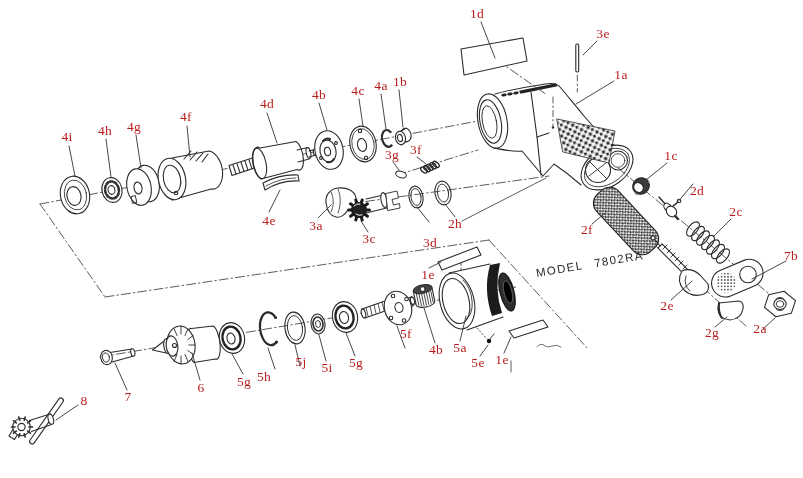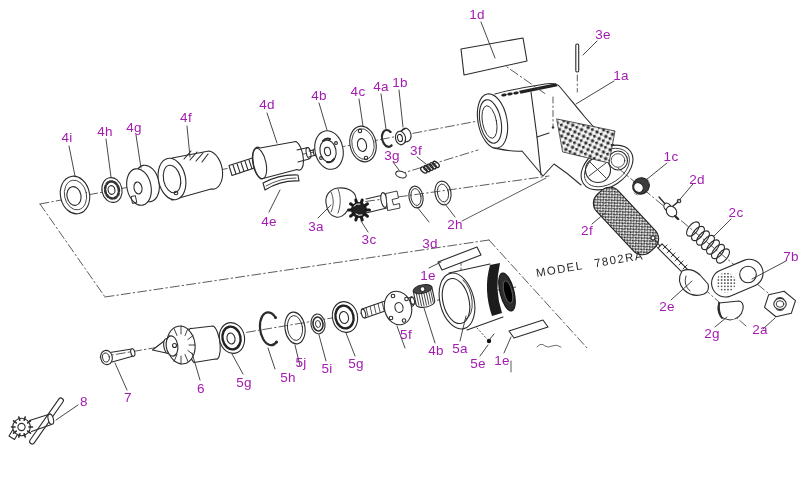--- a/index.html
+++ b/index.html
@@ -1,20 +1,20 @@
 <!DOCTYPE html>
 <html><head>
 <meta charset="utf-8">
 <style>
   html,body{margin:0;padding:0;background:#fff;}
   #stage{position:relative;width:803px;height:478px;background:#fff;overflow:hidden;
          font-family:"Liberation Sans",sans-serif;}
   #art{position:absolute;left:0;top:0;}
-  .lbl{position:absolute;font-family:Liberation Sans, sans-serif;font-size:13.5px;
-       color:#a21caf;transform:translate(-50%,-50%);white-space:nowrap;letter-spacing:.3px;}
+  .lbl{position:absolute;font-family:Liberation Serif, serif;font-size:13.5px;
+       color:#b91c1c;transform:translate(-50%,-50%);white-space:nowrap;letter-spacing:.3px;}
   .model{position:absolute;left:536px;top:267px;font-family:"Liberation Sans",sans-serif;
          font-size:11.5px;color:#2a2a2a;letter-spacing:1.4px;word-spacing:7px;
          transform:rotate(-9.5deg);transform-origin:left center;white-space:nowrap;}
 </style>
 </head>
 <body>
 
 <div id="stage">
 
 <svg id="art" width="803" height="478" viewBox="0 0 803 478">
@@ -414,21 +414,21 @@
       <line x1="429" y1="268" x2="441" y2="262"></line>
       <line x1="504" y1="353" x2="511" y2="337"></line>
     </g>
   </g>
 </svg>
 
 <div class="lbl" style="left:477px;top:14px">1d</div>
 <div class="lbl" style="left:603px;top:34px">3e</div>
 <div class="lbl" style="left:621px;top:75px">1a</div>
 <div class="lbl" style="left:671px;top:156px">1c</div>
-<div class="lbl" style="left:697px;top:179px">2d</div>
+<div class="lbl" style="left:697px;top:191px">2d</div>
 <div class="lbl" style="left:736px;top:212px">2c</div>
 <div class="lbl" style="left:791px;top:256px">7b</div>
 <div class="lbl" style="left:587px;top:230px">2f</div>
 <div class="lbl" style="left:667px;top:306px">2e</div>
 <div class="lbl" style="left:712px;top:333px">2g</div>
 <div class="lbl" style="left:760px;top:329px">2a</div>
 <div class="lbl" style="left:67px;top:137px">4i</div>
 <div class="lbl" style="left:105px;top:131px">4h</div>
 <div class="lbl" style="left:134px;top:127px">4g</div>
 <div class="lbl" style="left:186px;top:117px">4f</div>
@@ -441,21 +441,21 @@
 <div class="lbl" style="left:392px;top:155px">3g</div>
 <div class="lbl" style="left:416px;top:150px">3f</div>
 <div class="lbl" style="left:316px;top:226px">3a</div>
 <div class="lbl" style="left:369px;top:239px">3c</div>
 <div class="lbl" style="left:430px;top:243px">3d</div>
 <div class="lbl" style="left:455px;top:224px">2h</div>
 <div class="lbl" style="left:84px;top:401px">8</div>
 <div class="lbl" style="left:128px;top:397px">7</div>
 <div class="lbl" style="left:201px;top:388px">6</div>
 <div class="lbl" style="left:244px;top:382px">5g</div>
-<div class="lbl" style="left:288px;top:377px">5h</div>
+<div class="lbl" style="left:264px;top:377px">5h</div>
 <div class="lbl" style="left:301px;top:362px">5j</div>
 <div class="lbl" style="left:327px;top:368px">5i</div>
 <div class="lbl" style="left:356px;top:363px">5g</div>
 <div class="lbl" style="left:406px;top:334px">5f</div>
 <div class="lbl" style="left:436px;top:350px">4b</div>
 <div class="lbl" style="left:460px;top:348px">5a</div>
 <div class="lbl" style="left:478px;top:363px">5e</div>
 <div class="lbl" style="left:428px;top:275px">1e</div>
 <div class="lbl" style="left:502px;top:360px">1e</div>
 

